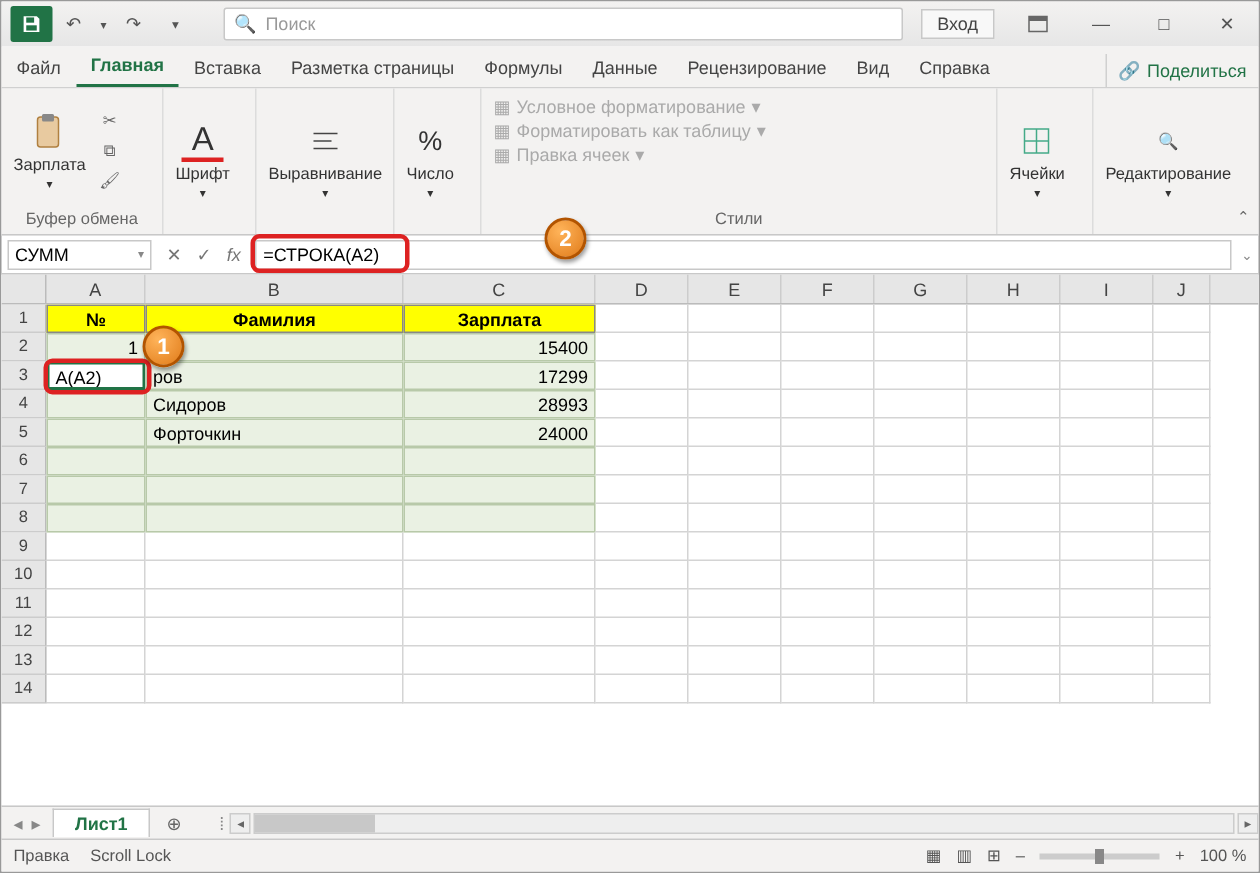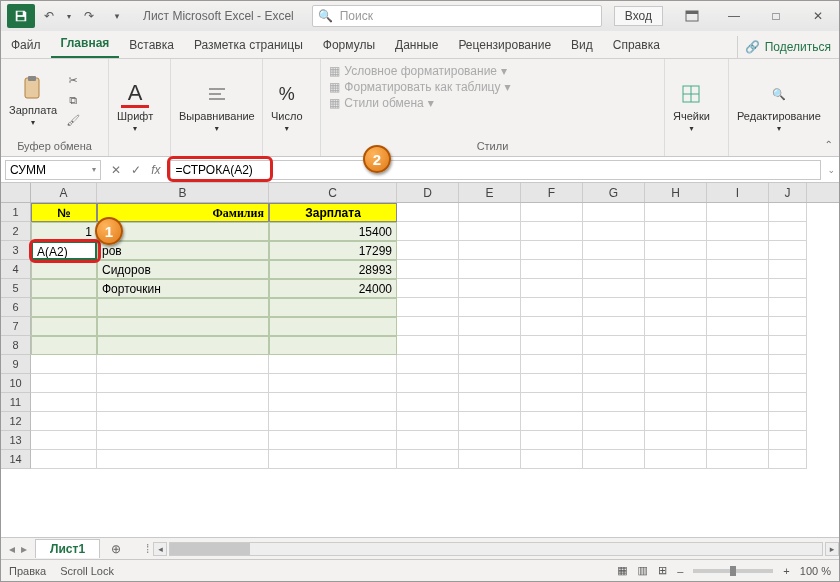--- a/index.html
+++ b/index.html
@@ -87,21 +87,20 @@
             <path fill="#fff" d="M2 2h10l2 2v10H2z"></path>
             <rect x="4" y="3" width="6" height="4" fill="#217346"></rect>
             <rect x="4" y="9" width="8" height="4" fill="#217346"></rect>
           </svg>
         </div>
       <div class="qbtn">↶</div>
       <div class="qbtn" style="width:12px;font-size:8px">▾</div>
       <div class="qbtn">↷</div>
       <div class="qbtn" style="font-size:9px">▾</div>
     </div>
-    <div class="doc">Лист Microsoft Excel  -  Excel</div>
     <div class="search">
       <span>🔍</span>
       <span style="color:#999">Поиск</span>
     </div>
     <div class="signin">Вход</div>
     <div class="winctl">
       <div class="wbtn">
           <svg width="14" height="12">
             <rect x="1" y="1" width="12" height="10" fill="none" stroke="#666"></rect>
             <rect x="1" y="1" width="12" height="3" fill="#666"></rect>
@@ -183,21 +182,21 @@
             <span>Число</span>
             <span style="font-size:8px">▾</span>
           </div>
         </div>
       <div class="glabel"></div>
     </div>
     <div class="group" style="flex:1">
       <div class="gbody" style="flex-direction:column;align-items:flex-start;gap:0">
         <div class="fadedrow"><span>▦</span><span>Условное форматирование</span> ▾</div>
         <div class="fadedrow"><span>▦</span><span>Форматировать как таблицу</span> ▾</div>
-        <div class="fadedrow"><span>▦</span><span>Стили обмена</span> ▾</div>
+        <div class="fadedrow"><span>▦</span><span>Правка ячеек</span> ▾</div>
       </div>
       <div class="glabel">Стили</div>
     </div>
     <div class="group" style="width:64px">
       <div class="gbody">
           <div class="bigbtn">
             <div class="iconbox">
               <svg width="20" height="20">
                 <rect x="2" y="2" width="16" height="16" fill="none" stroke="#4a8"></rect>
                 <line x1="2" y1="10" x2="18" y2="10" stroke="#4a8"></line>
@@ -252,21 +251,21 @@
       <div class="colhd" style="width:62px">F</div>
       <div class="colhd" style="width:62px">G</div>
       <div class="colhd" style="width:62px">H</div>
       <div class="colhd" style="width:62px">I</div>
       <div class="colhd" style="width:38px">J</div>
     </div>
     <div class="rows" id="rows">
         <div class="row">
           <div class="rowhd">1</div>
           <div class="cell hdr" style="width: 66px; text-align: center;">№</div>
-          <div class="cell hdr" style="width: 172px; text-align: right; font-family: Liberation Serif, serif;">Фамилия</div>
+          <div class="cell hdr" style="width: 172px; text-align: center;">Фамилия</div>
           <div class="cell hdr" style="width: 128px; text-align: center;">Зарплата</div>
           <div class="cell" style="width: 62px;"></div>
           <div class="cell" style="width: 62px;"></div>
           <div class="cell" style="width: 62px;"></div>
           <div class="cell" style="width: 62px;"></div>
           <div class="cell" style="width: 62px;"></div>
           <div class="cell" style="width: 62px;"></div>
           <div class="cell" style="width: 38px;"></div>
         </div>
         <div class="row">

